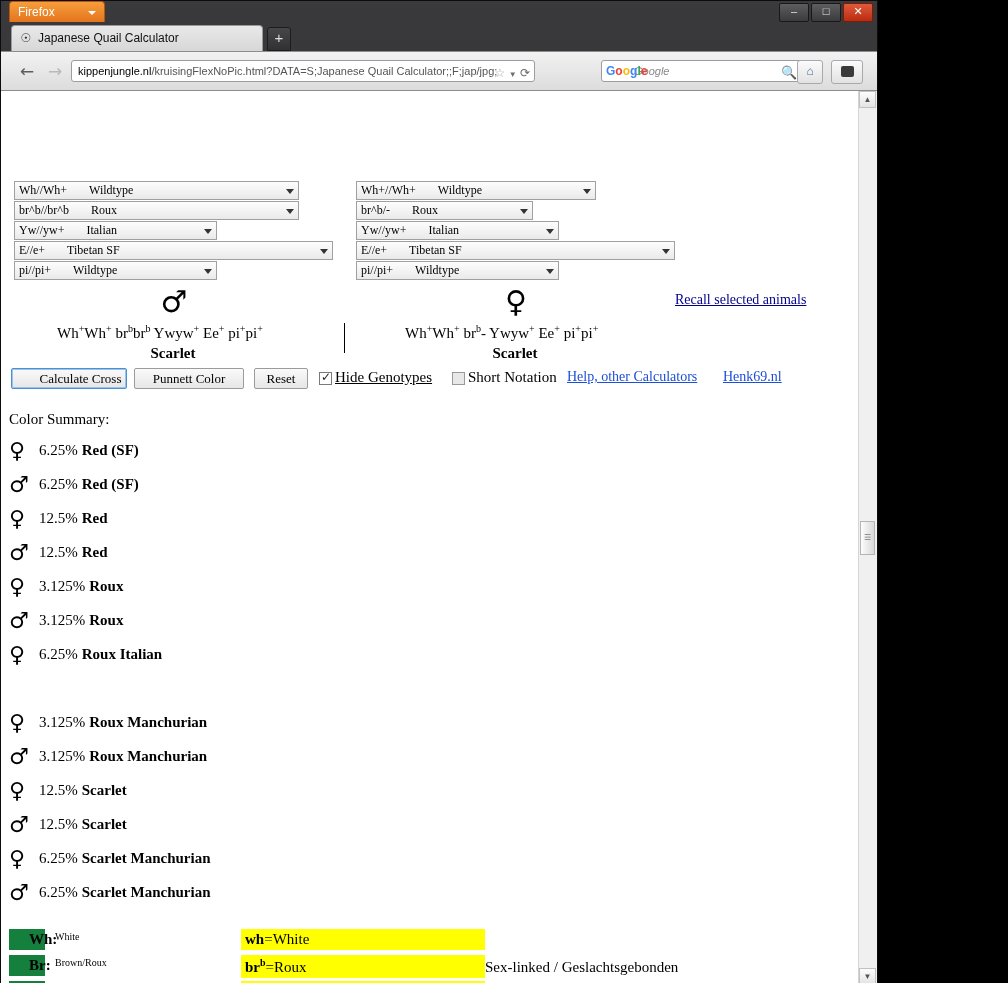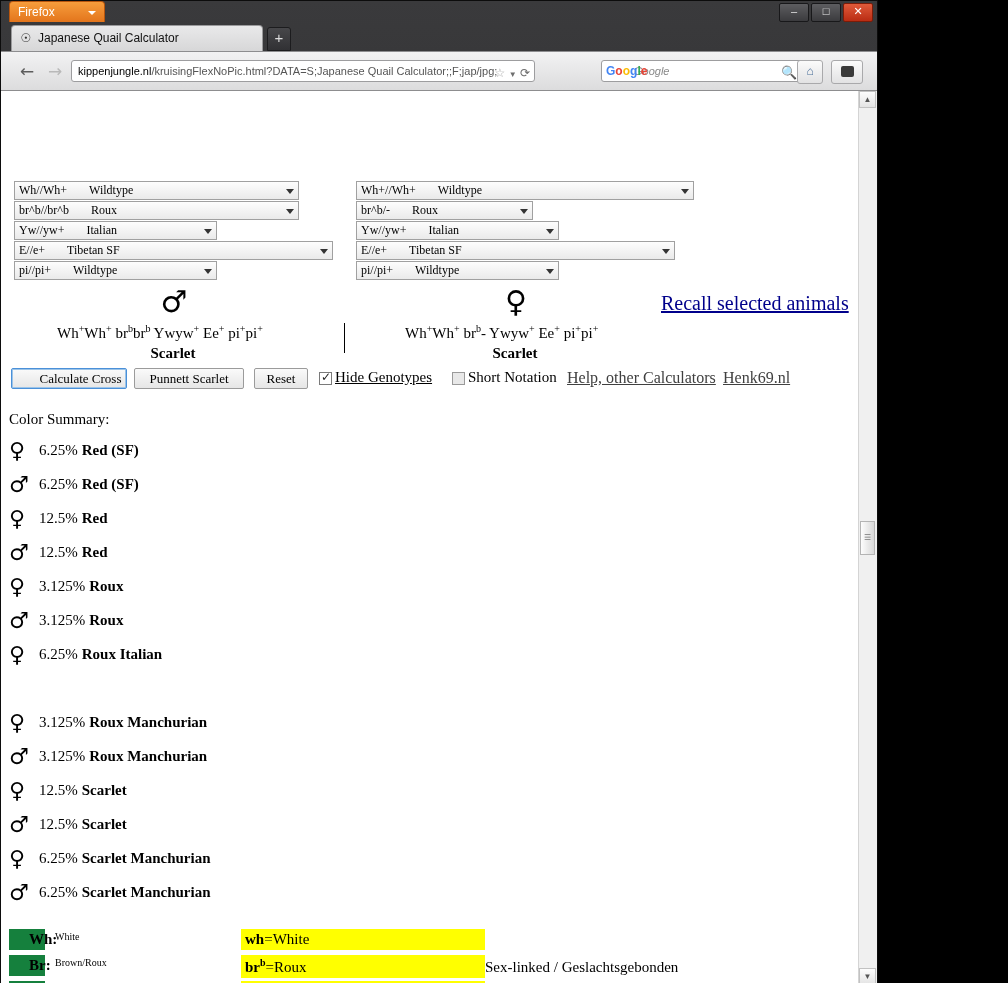--- a/index.html
+++ b/index.html
@@ -331,22 +331,22 @@
   }
   .phenolabel {
     position: absolute;
     font-family: "Liberation Serif", serif;
     font-size: 15px;
     font-weight: bold;
     text-align: center;
   }
   .recall-link {
     position: absolute;
-    left: 660px; top: 201px;
-    font-size: 20px;
+    left: 674px; top: 201px;
+    font-size: 14px;
     color: #00008b;
     text-decoration: underline;
   }
   .btn {
     position: absolute;
     top: 277px;
     height: 21px;
     background: linear-gradient(to bottom, #fafafa 0%, #e6e6e6 100%);
     border: 1px solid #9b9b9b;
     border-radius: 2px;
@@ -373,22 +373,22 @@
     color: #222;
     font-family: "DejaVu Sans", sans-serif;
   }
   .cb.dim { background: #e8e8e8; border-color: #9a9a9a; }
   .cblabel {
     position: absolute;
     font-size: 15px;
   }
   .link {
     position: absolute;
-    font-size: 16px;
-    color: #404040;
+    font-size: 14px;
+    color: #1d4ed8;
     text-decoration: underline;
   }
   .summary-title {
     position: absolute;
     left: 8px; top: 320px;
     font-size: 15px;
   }
   .row {
     position: absolute;
     left: 8px;
@@ -515,21 +515,21 @@
       </div>
       <div class="sel" style="left:13px; top:150px; width:319px;">
         <span>E//e+</span><span class="lbl2">Tibetan SF</span>
         <span class="arrow"></span>
       </div>
       <div class="sel" style="left:13px; top:170px; width:203px;">
         <span>pi//pi+</span><span class="lbl2">Wildtype</span>
         <span class="arrow"></span>
       </div>
 
-      <div class="sel" style="left:355px; top:90px; width:338px;">
+      <div class="sel" style="left:355px; top:90px; width:240px;">
         <span>Wh+//Wh+</span><span class="lbl2">Wildtype</span>
         <span class="arrow"></span>
       </div>
       <div class="sel" style="left:355px; top:110px; width:177px;">
         <span>br^b/-</span><span class="lbl2">Roux</span>
         <span class="arrow"></span>
       </div>
       <div class="sel" style="left:355px; top:130px; width:203px;">
         <span>Yw//yw+</span><span class="lbl2">Italian</span>
         <span class="arrow"></span>
@@ -554,21 +554,21 @@
       <div class="phenolabel" style="left:56px; top:254px; width:232px;">Scarlet</div>
 
       <div class="divider-v"></div>
 
       <div class="genotype" style="left:404px; top:232px;">
         Wh<sup>+</sup>Wh<sup>+</sup> br<sup>b</sup>- Ywyw<sup>+</sup> Ee<sup>+</sup> pi<sup>+</sup>pi<sup>+</sup>
       </div>
       <div class="phenolabel" style="left:404px; top:254px; width:220px;">Scarlet</div>
 
       <div class="btn focus" style="left:10px; width:116px;">Calculate Cross</div>
-      <div class="btn" style="left:133px; width:110px;">Punnett Scarlet</div>
+      <div class="btn" style="left:133px; width:110px;">Punnett Color</div>
       <div class="btn" style="left:253px; width:54px;">Reset</div>
 
       <div class="cb checked" style="left:318px; top:281px;"></div>
       <div class="cblabel" style="left:334px; top:278px;text-decoration:underline;">Hide Genotypes</div>
 
       <div class="cb dim" style="left:451px; top:281px;"></div>
       <div class="cblabel" style="left:467px; top:278px;">Short Notation</div>
 
       <a class="link" href="#" style="left:566px; top:278px;">Help, other Calculators</a>
       <a class="link" href="#" style="left:722px; top:278px;">Henk69.nl</a>

